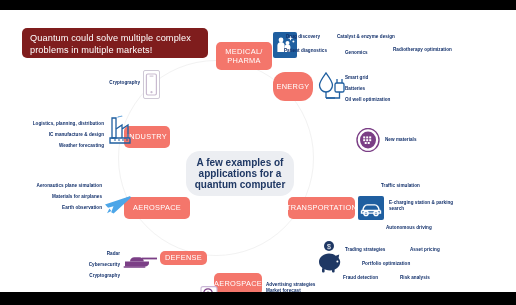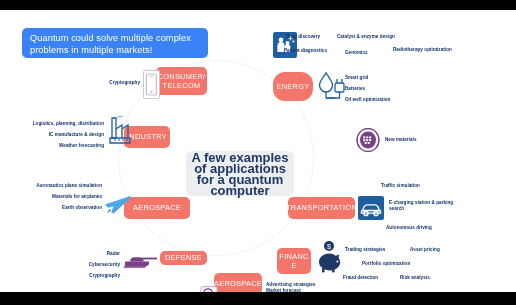--- a/index.html
+++ b/index.html
@@ -14,39 +14,39 @@
   }
   
   #canvas{
     position:absolute;left:0;top:10px;width:516px;height:282px;
     background:#ffffff;overflow:hidden;
   }
 
   
   #banner{
     position:absolute;left:22px;top:18px;width:186px;height:30px;
-    background:#3b82f6;border-radius:5px;
+    background:#7f1d1d;border-radius:5px;
     color:#ffffff;font-size:9.2px;line-height:12.4px;
     padding:4px 8px;box-sizing:border-box;
     letter-spacing:.1px;
   }
 
   
   #ring{
     position:absolute;left:118px;top:50px;width:196px;height:196px;
     border:1.6px solid #f2f2f2;border-radius:50%;
     box-sizing:border-box;
   }
 
   
   #center{
     position:absolute;left:186px;top:141px;width:108px;height:45px;
-    background:#eceef2;border-radius:6px;
+    background:#eceef2;border-radius:14px;
     display:flex;align-items:center;justify-content:center;text-align:center;
-    color:#1f3864;font-weight:bold;font-size:13px;line-height:11px;
+    color:#1f3864;font-weight:bold;font-size:10px;line-height:11px;
     padding:2px 4px;box-sizing:border-box;
   }
 
   
   .node{
     position:absolute;background:#F4766B;border-radius:5px;
     color:#ffffff;font-size:7.4px;line-height:9.2px;letter-spacing:.3px;
     display:flex;align-items:center;justify-content:center;text-align:center;
     box-sizing:border-box;padding:2px 3px;white-space:pre-line;
   }
@@ -72,39 +72,37 @@
 
 <div id="stage">
   <div id="canvas">
 
     <div id="banner">Quantum could solve multiple complex problems in multiple markets!</div>
 
     <div id="ring"></div>
 
     <div id="center">A few examples of applications for a quantum computer</div>
 
+    <div class="node" style="left:216px;top:32px;width:56px;height:28px;">MEDICAL/
+PHARMA</div>
 
     <div class="node" style="left:273px;top:62px;width:40px;height:29px;border-radius:12px;">ENERGY</div>
 
 
     <div class="node" style="left:288px;top:187px;width:67px;height:22px;">TRANSPORTATION</div>
 
-    <div class="node" style="left:277px;top:238px;width:34px;height:26px;">FINANC
-E</div>
 
     <div class="node" style="left:214px;top:263px;width:48px;height:22px;">AEROSPACE</div>
 
     <div class="node" style="left:160px;top:241px;width:47px;height:14px;">DEFENSE</div>
 
     <div class="node" style="left:124px;top:187px;width:66px;height:22px;">AEROSPACE</div>
 
     <div class="node" style="left:124px;top:116px;width:46px;height:22px;">INDUSTRY</div>
 
-    <div class="node" style="left:156px;top:57px;width:51px;height:28px;">CONSUMER/
-TELECOM</div>
 
     <div class="icon sq-blue" style="left:273px;top:22px;width:24px;height:26px;">
       <svg width="24" height="26" viewBox="0 0 24 26">
         <circle cx="8" cy="8" r="2.4" fill="#fff"></circle>
         <path d="M4.4 20v-6.5c0-2 1.6-3.4 3.6-3.4s3.6 1.4 3.6 3.4V20z" fill="#fff"></path>
         <circle cx="14.5" cy="11" r="2" fill="#fff"></circle>
         <path d="M11.6 20v-5c0-1.7 1.3-2.8 2.9-2.8s2.9 1.1 2.9 2.8v5z" fill="#fff"></path>
         <path d="M17.5 4.2v4M15.5 6.2h4" stroke="#fff" stroke-width="1.1"></path>
         <circle cx="20.4" cy="9.5" r="1" fill="#fff"></circle>
       </svg>

